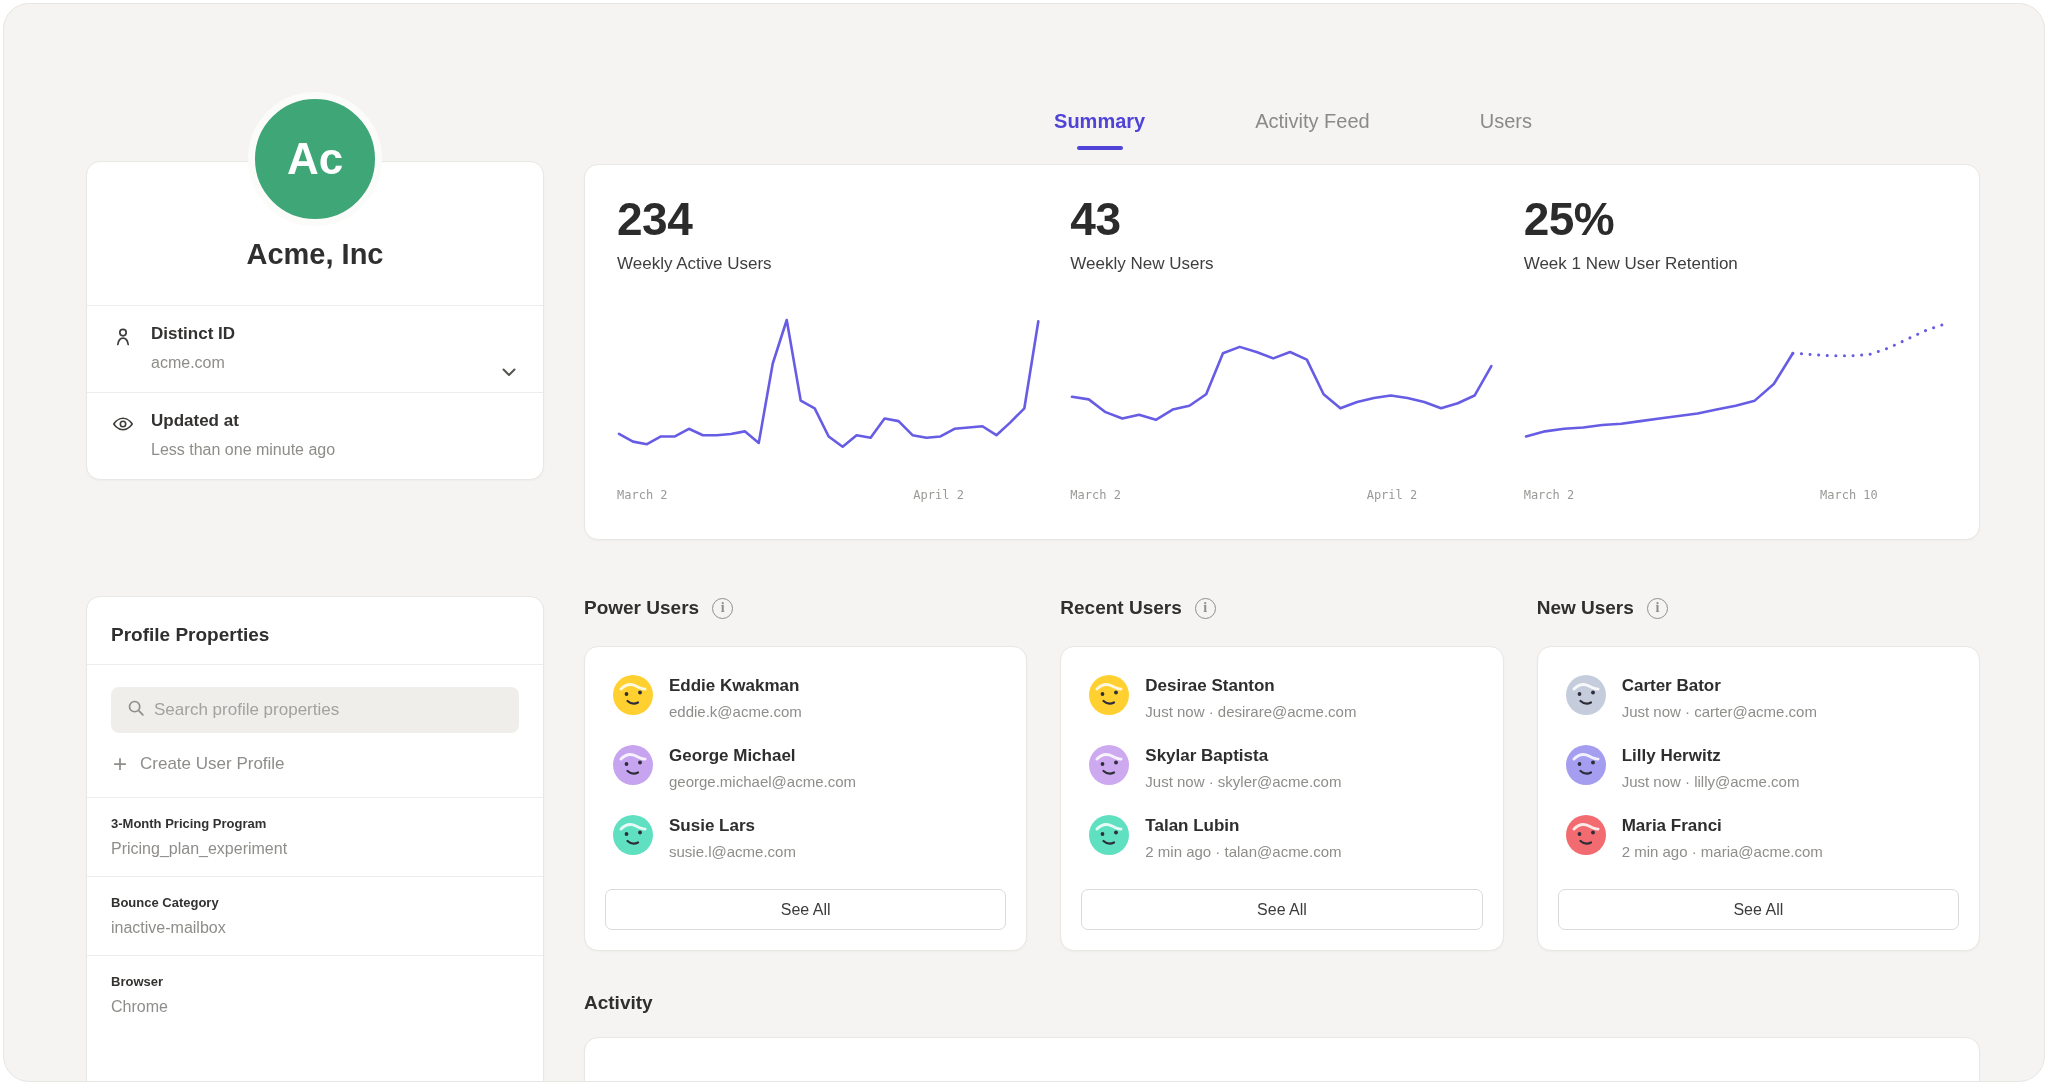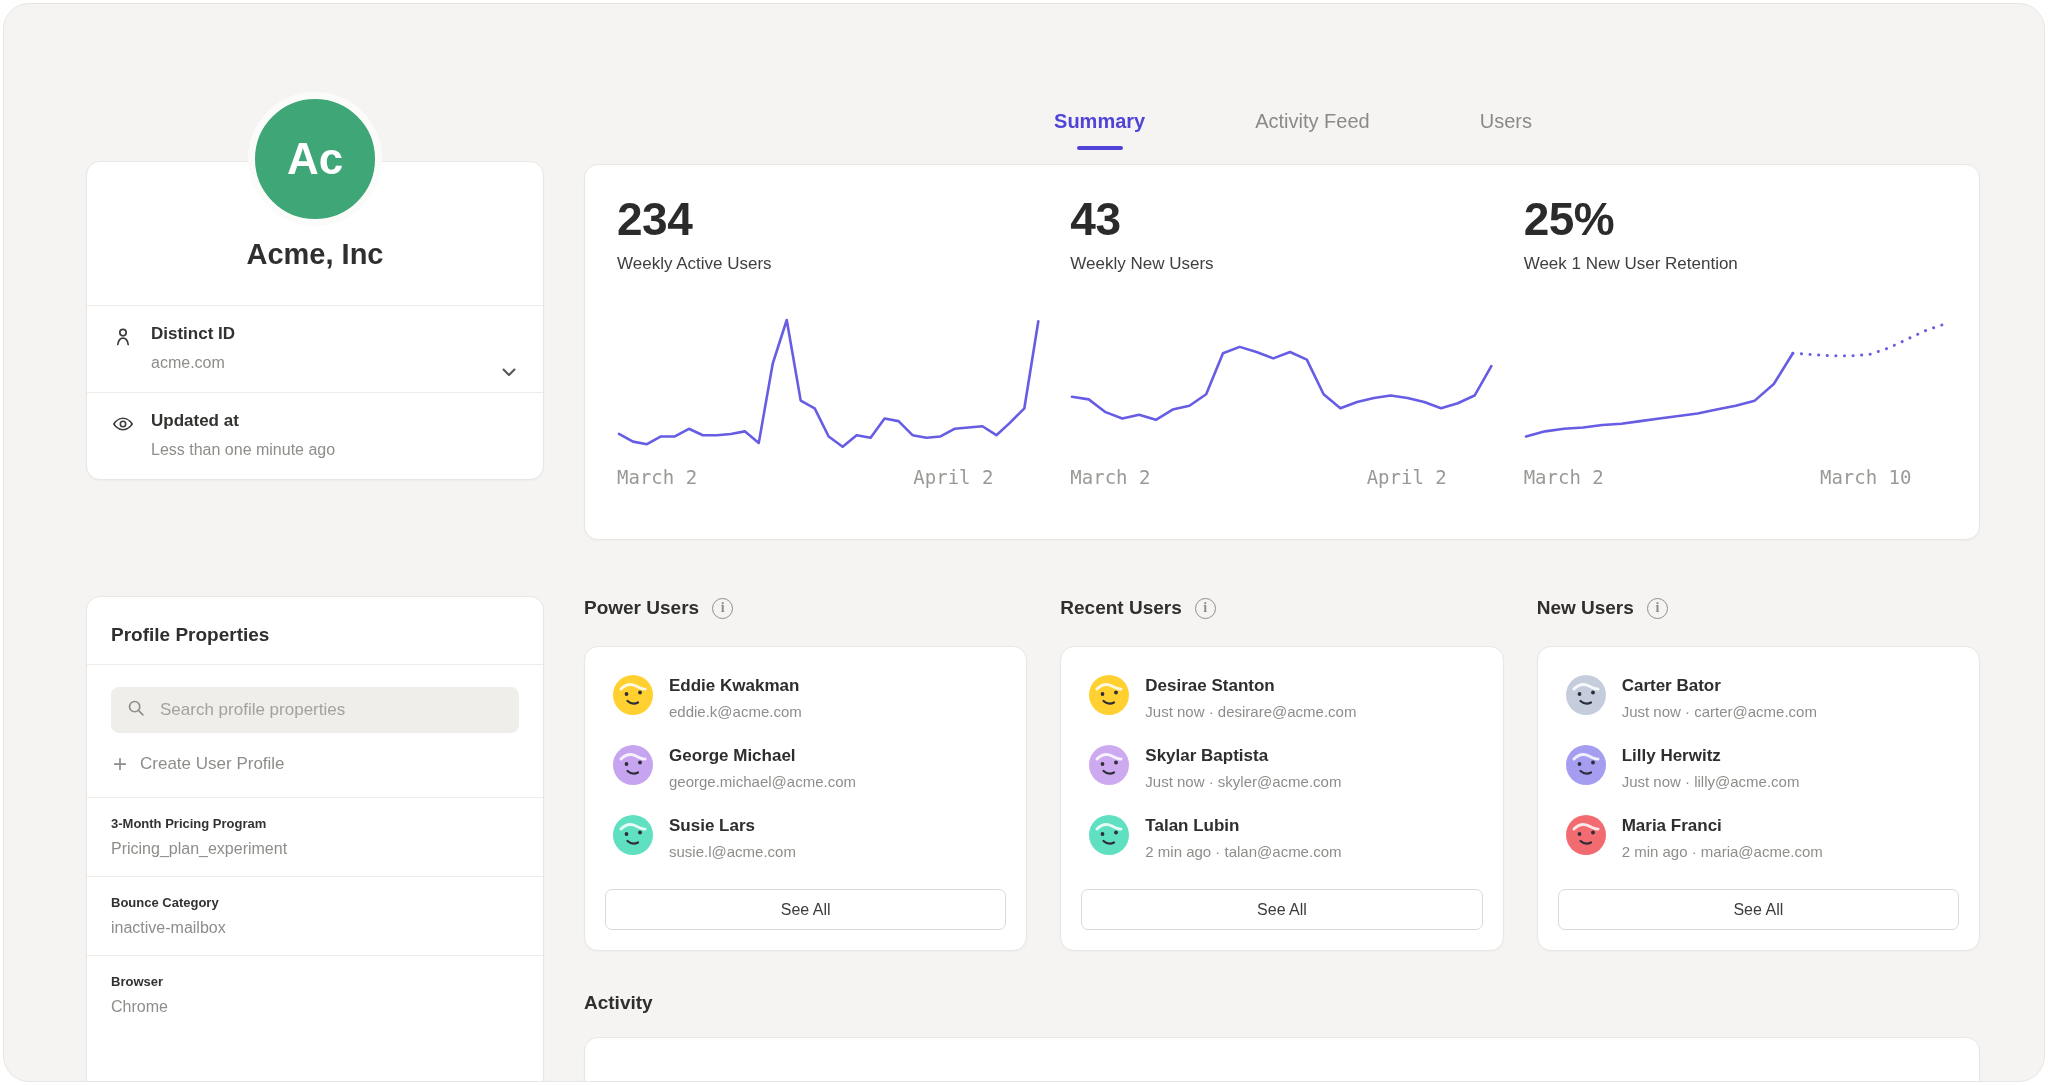--- a/index.html
+++ b/index.html
@@ -17,42 +17,42 @@
   .p-row .ic svg{width:24px;height:24px;}
   .p-lbl{font-size:17px;font-weight:700;color:#333230;margin-bottom:10px;}
   .p-val{font-size:16px;color:#8e8d8a;}
   .chev{position:absolute;right:22px;top:54px;width:24px;height:24px;cursor:pointer;}
   .chev svg{width:24px;height:24px;}
   .delete-row{border-top:1px solid #eeedeb;padding:20px 24px;color:#9b9a97;font-size:16px;cursor:pointer;}
 
   .props-card{position:absolute;left:82px;top:592px;width:458px;height:640px;}
   .props-title{padding:27px 24px 18px;font-size:19px;font-weight:700;color:#2f2f2f;border-bottom:1px solid #eeedeb;}
   .props-search-wrap{padding:22px 24px 0;}
-  .search-box{display:flex;align-items:center;gap:11px;background:#efeeeb;border-radius:8px;height:46px;padding:0 14px;box-sizing:border-box;}
+  .search-box{display:flex;align-items:center;gap:5px;background:#efeeeb;border-radius:8px;height:46px;padding:0 14px;box-sizing:border-box;}
   .search-box svg{width:22px;height:22px;flex:none;}
   .search-box input{border:none;background:transparent;outline:none;font-size:17px;color:#444;width:100%;font-family:inherit;}
   .search-box input::placeholder{color:#a3a29f;}
   .create-row{display:flex;align-items:center;gap:13px;padding:21px 26px 23px;color:#8e8d8a;font-size:17px;cursor:pointer;}
   .plus{font-size:24px;line-height:18px;color:#8e8d8a;font-weight:400;}
   .prop-row{border-top:1px solid #eeedeb;padding:18px 24px;}
   .prop-name{font-size:13px;font-weight:700;color:#333230;margin-bottom:9px;}
   .prop-val{font-size:16px;color:#8e8d8a;}
 
   
   .main{position:absolute;left:580px;top:0;width:1396px;height:1085px;}
   .tabs{position:absolute;top:106px;left:11px;width:100%;display:flex;justify-content:center;gap:110px;}
   .tab{font-size:20px;color:#8b8a88;position:relative;padding-bottom:17px;cursor:pointer;}
   .tab.active{color:#4f43d8;font-weight:700;}
   .tab-underline{position:absolute;left:50%;transform:translateX(-50%);bottom:0;width:46px;height:4px;border-radius:2px;background:#4f43d8;}
 
   .summary-card{position:absolute;top:160px;left:0;width:100%;height:376px;padding:30px 32px 0;display:grid;grid-template-columns:1fr 1fr 1fr;column-gap:30px;}
   .stat-num{font-size:46px;font-weight:700;color:#2b2b2b;letter-spacing:-.5px;line-height:1.05;}
   .stat-label{margin-top:11px;font-size:17px;color:#3f3f3f;}
   .spark{margin-top:36px;width:100%;height:150px;display:block;}
-  .axis-row{position:relative;margin-top:6px;height:20px;font-family:"DejaVu Sans Mono",monospace;font-size:19px;color:#9a9996;}
+  .axis-row{position:relative;margin-top:28px;height:20px;font-family:"DejaVu Sans Mono",monospace;font-size:12px;color:#9a9996;}
   .axis-row .al{position:absolute;left:0;}
   .axis-row .ar{position:absolute;left:70%;}
 
   .sections{position:absolute;top:592px;left:0;width:100%;display:grid;grid-template-columns:1fr 1fr 1fr;column-gap:33px;}
   .sec-head{display:flex;align-items:center;gap:13px;font-size:19px;font-weight:700;color:#2f2f2f;margin-bottom:26px;height:24px;}
   .info{width:21px;height:21px;border:1.5px solid #908f8c;border-radius:50%;color:#8f8e8b;font-family:"Liberation Serif",serif;font-size:14px;display:flex;align-items:center;justify-content:center;box-sizing:border-box;cursor:pointer;flex:none;}
   .sec-card{padding:28px 20px 20px;}
   .u-row{display:flex;gap:16px;align-items:flex-start;padding:0 8px;margin-bottom:25px;cursor:pointer;}
   .u-avatar{width:40px;height:40px;border-radius:50%;flex:none;overflow:hidden;}
   .u-avatar svg{width:40px;height:40px;display:block;}

